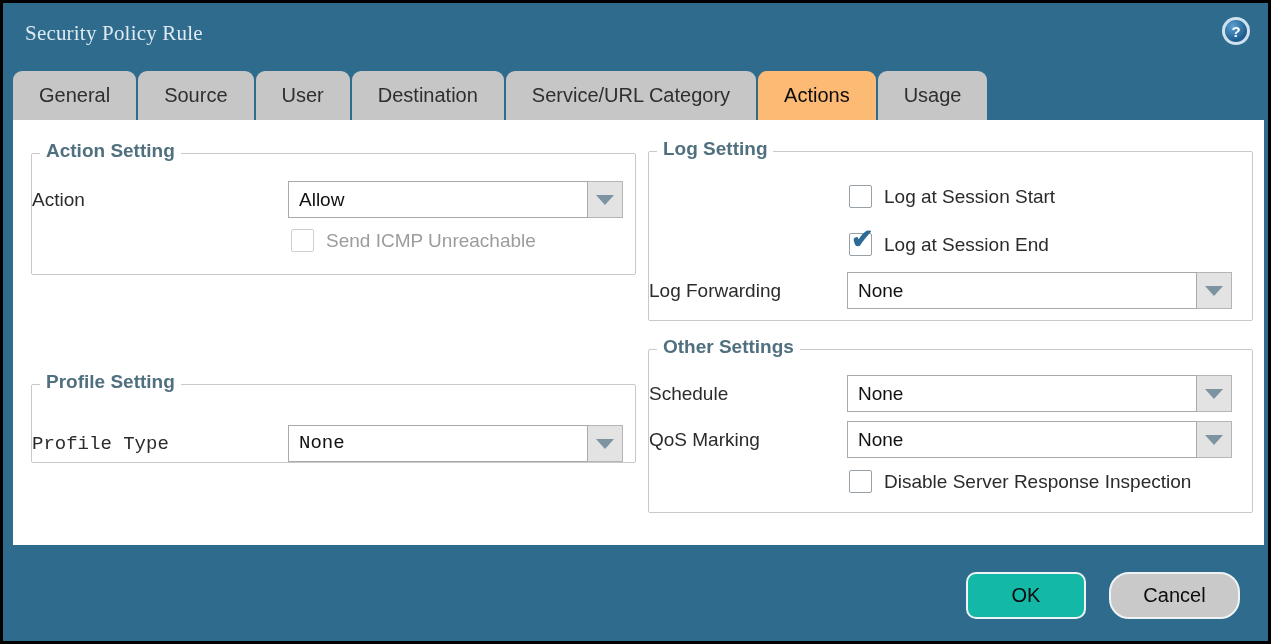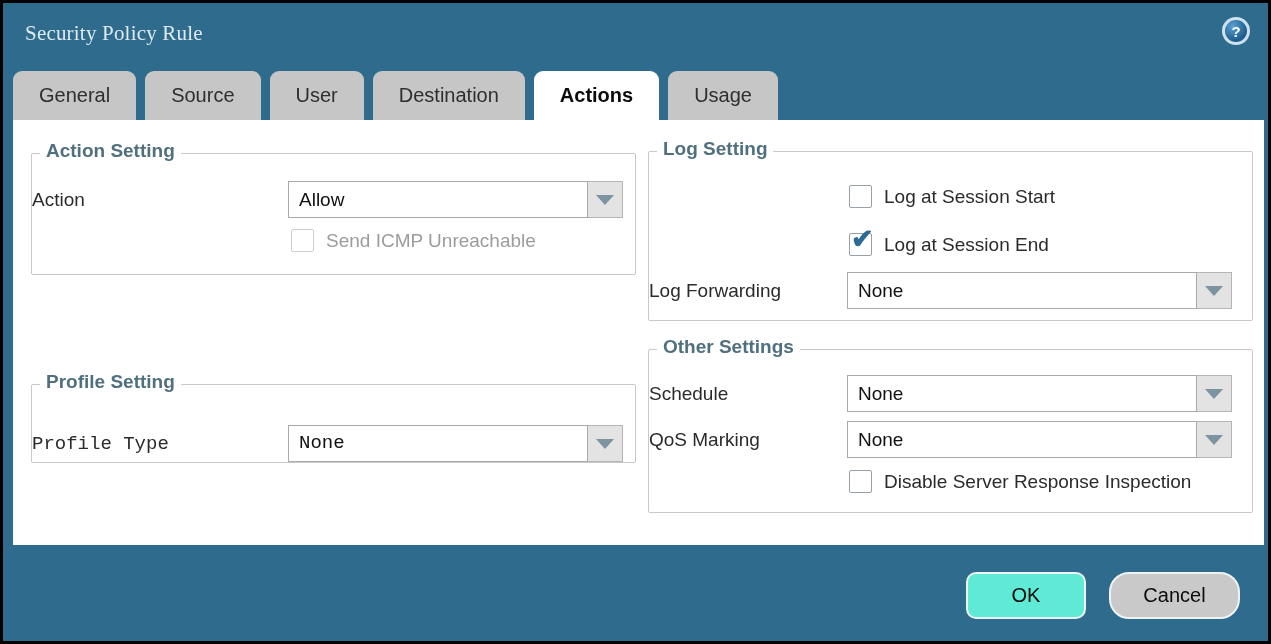--- a/index.html
+++ b/index.html
@@ -29,32 +29,32 @@
   }
   .help-icon-inner {
     width: 22px; height: 22px; border-radius: 50%;
     background: radial-gradient(circle at 35% 30%, #5b9fd0, #1d5c8d 70%);
     color: #fff; font-size: 15px; font-weight: bold;
     display: flex; align-items: center; justify-content: center;
   }
   
   .tabs {
     position: absolute; left: 10px; top: 68px;
-    display: flex; gap: 9px; height: 49px;
+    display: flex; gap: 2px; height: 49px;
   }
   .tab {
     background: #c6c6c6;
     border-radius: 9px 9px 0 0;
     height: 49px; line-height: 49px;
     padding: 0 26px;
     font-size: 20px; color: #2f2f2f;
     white-space: nowrap; cursor: pointer;
   }
   .tab.active {
-    background: #ffffff; color: #0c0c0c; height: 50px; font-weight: bold;
+    background: #fdba74; color: #0c0c0c; height: 50px;
   }
   
   .content {
     position: absolute; left: 10px; top: 117px;
     width: 1251px; height: 425px;
     background: #ffffff;
   }
   .fieldset {
     position: absolute;
     border: 1px solid #c9c9c9;
@@ -106,38 +106,39 @@
   .cb-label { font-size: 19px; color: #2b2b2b; padding-left: 12px; white-space: nowrap; }
   .cb-label.disabled { color: #9c9c9c; }
   
   .btn {
     position: absolute; top: 569px; height: 47px;
     border: 2px solid #eef3f6; border-radius: 10px;
     font-size: 20px; color: #0c0c0c;
     display: flex; align-items: center; justify-content: center;
     cursor: pointer;
   }
-  .btn-ok { left: 963px; width: 120px; background: #5eead4; }
+  .btn-ok { left: 963px; width: 120px; background: #14b8a6; }
   .btn-cancel { left: 1106px; width: 131px; background: #c9c9c9; border-radius: 20px; }
 </style>
 </head>
 <body>
 
 <div class="dialog">
 
   <div class="titlebar-text">Security Policy Rule</div>
   <div class="help-icon">
     <div class="help-icon-inner">?</div>
   </div>
 
   <div class="tabs">
     <div class="tab">General</div>
     <div class="tab">Source</div>
     <div class="tab">User</div>
     <div class="tab">Destination</div>
+    <div class="tab">Service/URL Category</div>
     <div class="tab active">Actions</div>
     <div class="tab">Usage</div>
   </div>
 
   <div class="content">
 
     <div class="fieldset" style="left:18px; top:33px; width:605px; height:122px;">
       <div class="legend">Action Setting</div>
       <div class="row" style="left:0; top:27px; width:591px;">
         <div class="field-label" style="width:257px;">Action</div>

